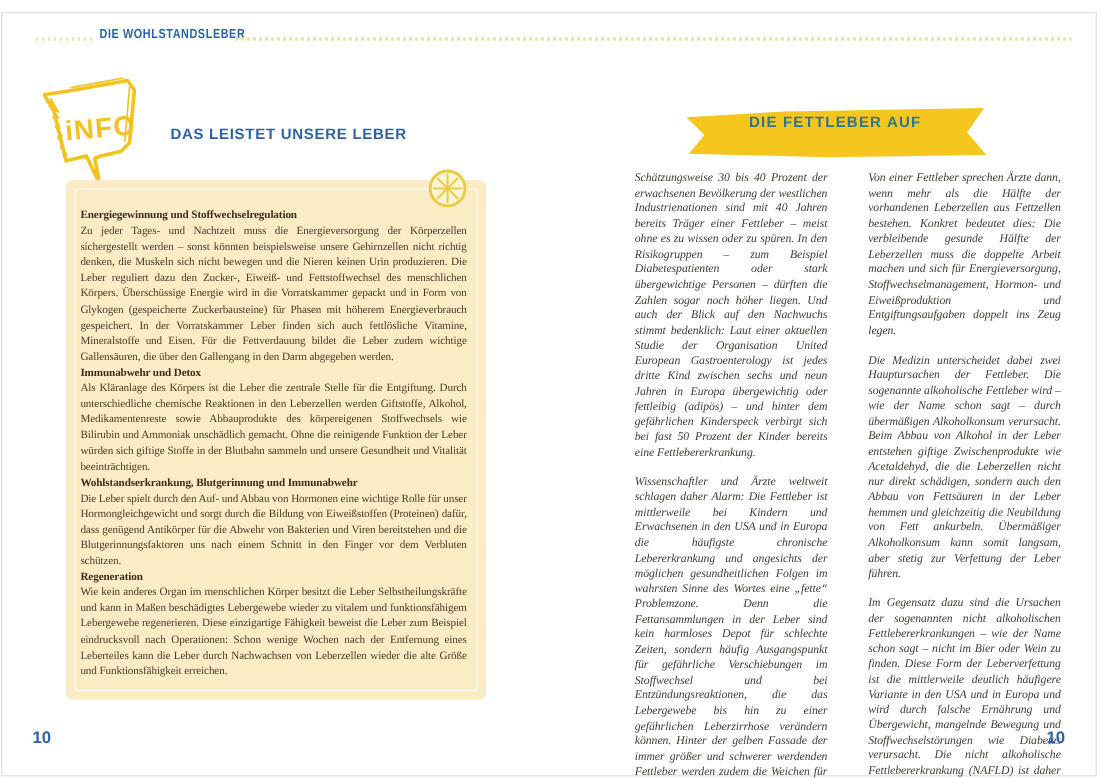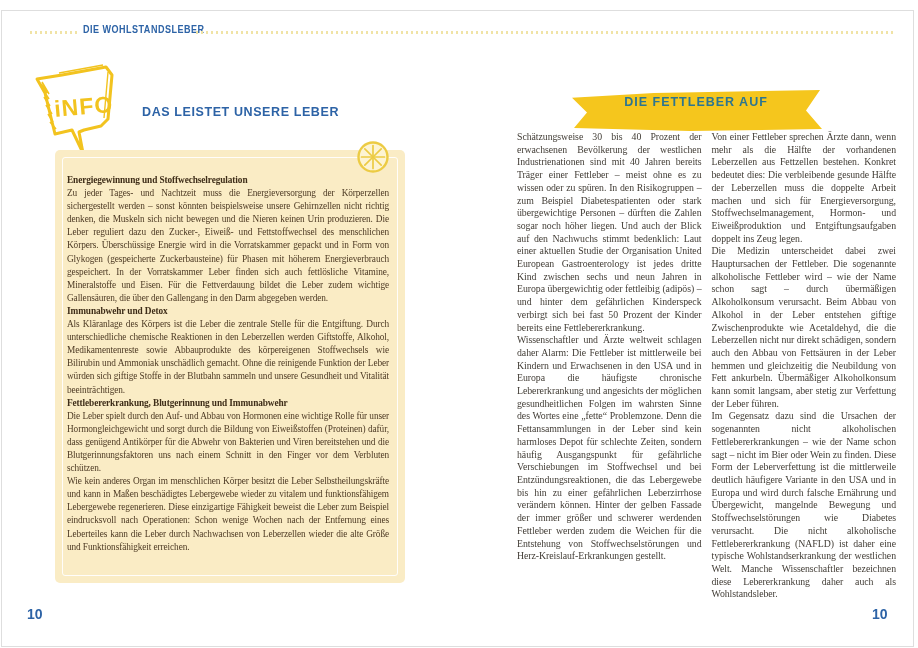--- a/index.html
+++ b/index.html
@@ -35,21 +35,21 @@
   
   .banner{position:absolute;left:570px;top:76px;width:252px;height:45px;margin-top:12px;}
   .banner svg{position:absolute;left:0;top:0;width:100%;height:100%;}
   .banner-text{position:absolute;left:0;top:7px;width:100%;text-align:center;
         font-family:"Liberation Sans",sans-serif;font-weight:bold;font-size:12.5px;
         line-height:15.5px;letter-spacing:1px;color:#2d7590;}
   
   .columns{position:absolute;left:517px;top:131px;width:379px;display:flex;gap:10px;}
   .col{flex:1;font-size:9.8px;line-height:12.7px;color:#413c35;text-align:justify;
         letter-spacing:-.05px;hyphens:auto;-webkit-hyphens:auto;}
-  .col p{margin:0;}
+  .col p{margin:12px;font-style:italic;}
   
   .pagenum{position:absolute;top:606px;font-family:"Liberation Sans",sans-serif;
         font-weight:bold;font-size:14px;color:#2d63a6;}
   .pagenum-left{left:27px;}
   .pagenum-right{left:872px;}
 </style>
 </head>
 <body>
 
 <div class="page-edge"></div>
@@ -68,22 +68,23 @@
 </div>
 
 <div class="left-heading">DAS LEISTET UNSERE LEBER</div>
 
 <div class="info-box">
   <div class="box-text">
     <div class="box-sec-heading">Energiegewinnung und Stoffwechselregulation</div>
     <div>Zu jeder Tages- und Nachtzeit muss die Energieversorgung der Körperzellen sichergestellt werden – sonst könnten beispielsweise unsere Gehirnzellen nicht richtig denken, die Muskeln sich nicht bewegen und die Nieren keinen Urin produzieren. Die Leber reguliert dazu den Zucker-, Eiweiß- und Fettstoffwechsel des menschlichen Körpers. Überschüssige Energie wird in die Vorratskammer gepackt und in Form von Glykogen (gespeicherte Zuckerbausteine) für Phasen mit höherem Energieverbrauch gespeichert. In der Vorratskammer Leber finden sich auch fettlösliche Vitamine, Mineralstoffe und Eisen. Für die Fettverdauung bildet die Leber zudem wichtige Gallensäuren, die über den Gallengang in den Darm abgegeben werden.</div>
     <div class="box-sec-heading">Immunabwehr und Detox</div>
     <div>Als Kläranlage des Körpers ist die Leber die zentrale Stelle für die Entgiftung. Durch unterschiedliche chemische Reaktionen in den Leberzellen werden Giftstoffe, Alkohol, Medikamentenreste sowie Abbauprodukte des körpereigenen Stoffwechsels wie Bilirubin und Ammoniak unschädlich gemacht. Ohne die reinigende Funktion der Leber würden sich giftige Stoffe in der Blutbahn sammeln und unsere Gesundheit und Vitalität beeinträchtigen.</div>
-    <div class="box-sec-heading">Fettlebererkrankung, Blutgerinnung und Immunabwehr</div>
+    <div class="box-sec-heading">Wohlstandserkrankung, Blutgerinnung und Immunabwehr</div>
     <div>Die Leber spielt durch den Auf- und Abbau von Hormonen eine wichtige Rolle für unser Hormongleichgewicht und sorgt durch die Bildung von Eiweißstoffen (Proteinen) dafür, dass genügend Antikörper für die Abwehr von Bakterien und Viren bereitstehen und die Blutgerinnungsfaktoren uns nach einem Schnitt in den Finger vor dem Verbluten schützen.</div>
+    <div class="box-sec-heading">Regeneration</div>
     <div>Wie kein anderes Organ im menschlichen Körper besitzt die Leber Selbstheilungskräfte und kann in Maßen beschädigtes Lebergewebe wieder zu vitalem und funktionsfähigem Lebergewebe regenerieren. Diese einzigartige Fähigkeit beweist die Leber zum Beispiel eindrucksvoll nach Operationen: Schon wenige Wochen nach der Entfernung eines Leberteiles kann die Leber durch Nachwachsen von Leberzellen wieder die alte Größe und Funktionsfähigkeit erreichen.</div>
   </div>
 </div>
 
 <div class="lemon">
   <svg viewBox="0 0 36 36" width="36" height="36">
     <circle cx="18" cy="18" r="14.5" fill="#fdf4d3" stroke="#eccb44" stroke-width="2.4"></circle>
     <g stroke="#eccb44" stroke-width="1.7" stroke-linecap="round">
       <line x1="18" y1="18" x2="18" y2="6.5"></line>
       <line x1="18" y1="18" x2="26.2" y2="9.8"></line>

